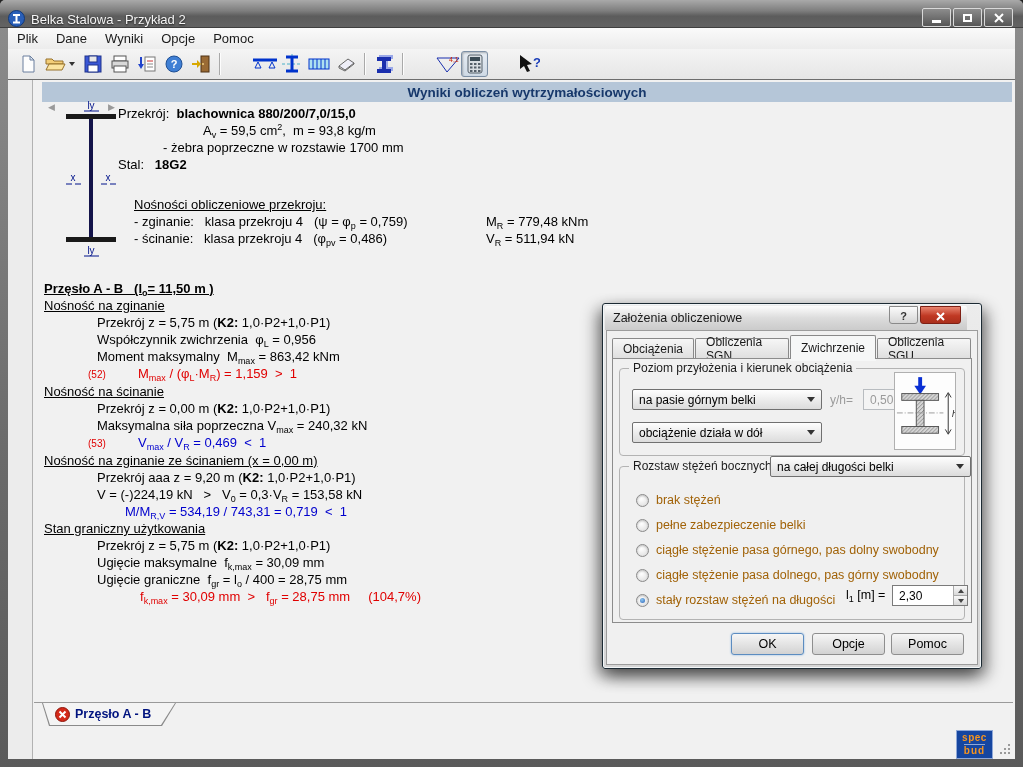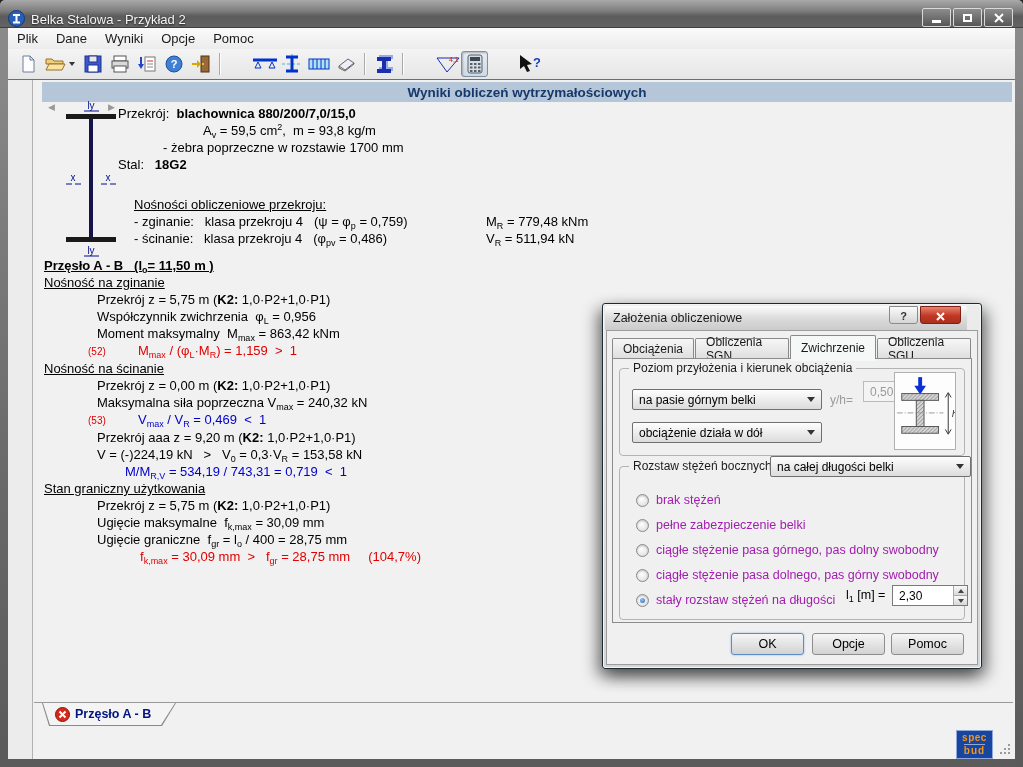--- a/index.html
+++ b/index.html
@@ -54,21 +54,21 @@
   .results-text { position:absolute; left:34px; top:25px; right:6px; font-size:13px;
                   line-height:17px; color:#000; }
   .r-line { white-space:pre-wrap; }
   .r-line sub { font-size:9px; vertical-align:-3px; line-height:0; }
   .r-line sup { font-size:9px; vertical-align:5px; line-height:0; }
   .ml-przekroj { margin-left:76px; } .ml-av { margin-left:161px; } .ml-j { margin-left:141px; }
   .ml-zebra { margin-left:121px; } .ml-stal { margin-left:76px; } .ml-cap { margin-left:92px; }
   .ml-span { margin-left:2px; } .ml-norm { margin-left:55px; }
   .spacer23 { height:23px; } .spacer10 { height:10px; }
   .u { text-decoration:underline; }
-  .b { font-weight:bold; }
+  .b { font-weight:bold;margin-top:23px; }
   .cap-row { position:relative; }
   .cap-right { position:absolute; left:352px; top:0; }
   .sec-title { margin-left:2px; text-decoration:underline; }
   .tagline { margin-left:46px; }
   .tag { display:inline-block; width:50px; font-size:10px; color:#e00000; }
   .fail { color:#e00000; } .pass { color:#0000cd; }
   .ind-pass { margin-left:83px; } .ind-fail { margin-left:98px; }
 
   
   .bottom-bar { position:absolute; left:26px; right:2px; top:622px; height:23px;
@@ -129,21 +129,21 @@
   .tri-dn { width:0; height:0; border-left:3px solid transparent; border-right:3px solid transparent; border-top:4px solid #444; }
   .spinbox.disabled { border-color:#b8bcc0; background:#f4f4f4; }
   .spinbox.disabled .val { color:#9a9a9a; }
   .spinbox.disabled .tri-up { border-bottom-color:#b0b0b0; } .spinbox.disabled .tri-dn { border-top-color:#b0b0b0; }
   .pict { position:absolute; right:8px; top:3px; width:62px; height:78px; background:#fdfdfd; border:1px solid #b0b0b0; }
   .radio-row { position:absolute; left:16px; height:16px; display:flex; align-items:center; gap:7px; }
   .radio { width:13px; height:13px; border-radius:50%; border:1px solid #8a8a8a; position:relative;
            background:radial-gradient(circle at 40% 35%, #ffffff, #dadada); box-shadow:inset 0 1px 2px rgba(0,0,0,.2); }
   .radio.checked::after { content:""; position:absolute; inset:3px; border-radius:50%;
                           background:radial-gradient(circle at 40% 35%, #8ec7f0, #2a62b8); }
-  .radio-label { font-size:12.5px; color:#a21caf; white-space:nowrap; }
+  .radio-label { font-size:12.5px; color:#a16207; white-space:nowrap; }
   .dlg-buttons { position:absolute; left:0; right:0; bottom:9px; height:22px; }
   .btn { position:absolute; width:73px; height:22px; border:1px solid #8e8e8e; border-radius:3px;
          background:linear-gradient(#f6f6f6,#e4e4e4 50%,#d2d2d2); font-size:12.5px; color:#000;
          display:flex; align-items:center; justify-content:center; }
   .btn.default { border-color:#5c8cc0; box-shadow:0 0 2px #7fb0e0; }
 </style>
 </head>
 <body>
 
 <div class="screen">
@@ -338,20 +338,21 @@
       <div class="r-line ml-norm">Przekrój z = 5,75 m (<b>K2:</b> 1,0·P2+1,0·P1)</div>
       <div class="r-line ml-norm">Współczynnik zwichrzenia  φ<sub>L</sub> = 0,956</div>
       <div class="r-line ml-norm">Moment maksymalny  M<sub>max</sub> = 863,42 kNm</div>
       <div class="r-line tagline"><span class="tag">(52)</span><span class="fail">M<sub>max</sub> / (φ<sub>L</sub>·M<sub>R</sub>) = 1,159  &gt;  1</span></div>
 
       <div class="r-line sec-title">Nośność na ścinanie</div>
       <div class="r-line ml-norm">Przekrój z = 0,00 m (<b>K2:</b> 1,0·P2+1,0·P1)</div>
       <div class="r-line ml-norm">Maksymalna siła poprzeczna V<sub>max</sub> = 240,32 kN</div>
       <div class="r-line tagline"><span class="tag">(53)</span><span class="pass">V<sub>max</sub> / V<sub>R</sub> = 0,469  &lt;  1</span></div>
 
+      <div class="r-line sec-title">Nośność na zginanie ze ścinaniem (x = 0,00 m)</div>
       <div class="r-line ml-norm">Przekrój aaa z = 9,20 m (<b>K2:</b> 1,0·P2+1,0·P1)</div>
       <div class="r-line ml-norm">V = (-)224,19 kN   &gt;   V<sub>0</sub> = 0,3·V<sub>R</sub> = 153,58 kN</div>
       <div class="r-line ind-pass pass">M/M<sub>R,V</sub> = 534,19 / 743,31 = 0,719  &lt;  1</div>
 
       <div class="r-line sec-title">Stan graniczny użytkowania</div>
       <div class="r-line ml-norm">Przekrój z = 5,75 m (<b>K2:</b> 1,0·P2+1,0·P1)</div>
       <div class="r-line ml-norm">Ugięcie maksymalne  f<sub>k,max</sub> = 30,09 mm</div>
       <div class="r-line ml-norm">Ugięcie graniczne  f<sub>gr</sub> = l<sub>o</sub> / 400 = 28,75 mm</div>
       <div class="r-line ind-fail fail">f<sub>k,max</sub> = 30,09 mm  &gt;   f<sub>gr</sub> = 28,75 mm     (104,7%)</div>
     </div>
@@ -402,21 +403,21 @@
       </div>
       <div class="dlg-pane">
 
         <div class="groupbox gb1">
           <div class="gb-legend">Poziom przyłożenia i kierunek obciążenia</div>
           <div class="combo" style="left:12px; top:20px; width:190px;">
             <span>na pasie górnym belki</span>
               <span class="arrow"></span>
           </div>
           <div class="dim-label" style="left:210px; top:24px; color:#9a9a9a;">y/h=</div>
-          <div class="spinbox disabled" style="left:243px; top:12px; width:58px;">
+          <div class="spinbox disabled" style="left:243px; top:20px; width:58px;">
             <div class="val">0,50</div>
             <div class="btns">
                 <div class="sb">
                   <span class="tri-up"></span>
                 </div>
                 <div class="sb">
                   <span class="tri-dn"></span>
                 </div>
               </div>
           </div>

